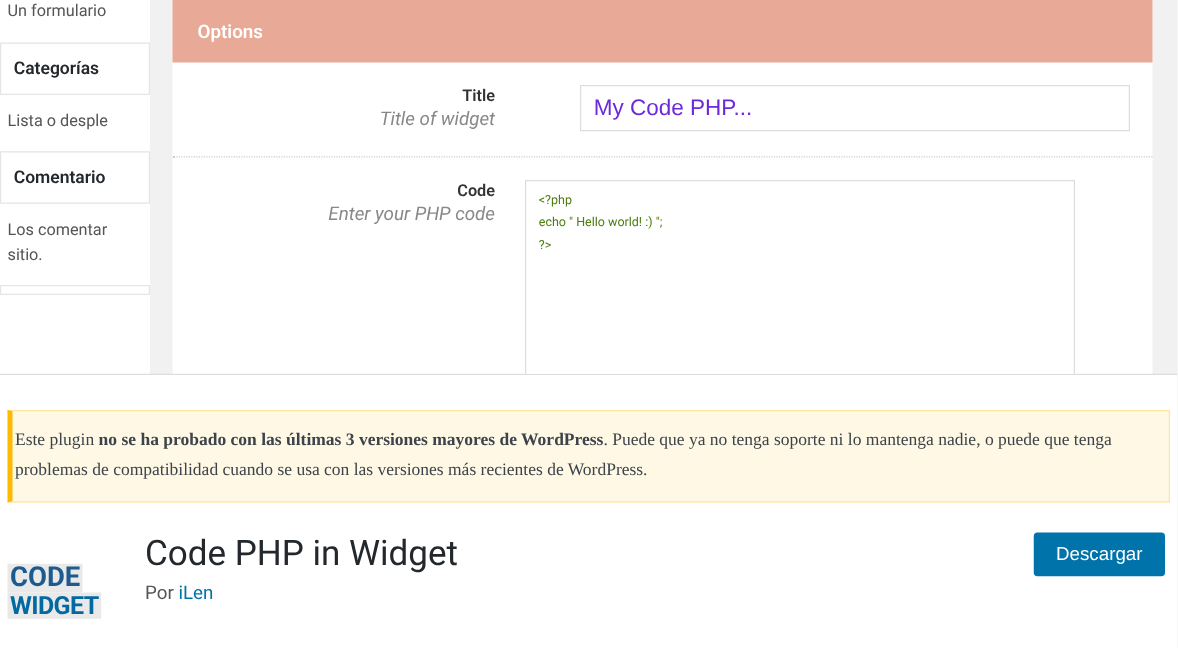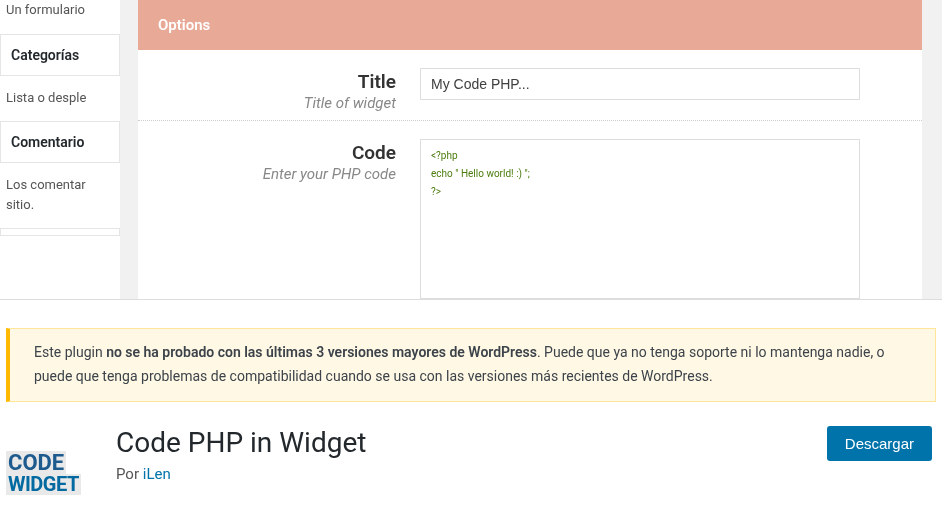--- a/index.html
+++ b/index.html
@@ -12,29 +12,29 @@
     .sidebar-cutoff { width: 120px; background: #fff; border-right: 0; padding-top: 0; }
     .widget-box { background: #fff; border: 1px solid #e5e5e5; margin-bottom: 12px; padding: 0; }
     .widget-title { font-weight: 600; font-size: 14px; padding: 12px 10px; color: #23282d; border-radius: 15px; }
     .widget-desc { color: #555; font-size: 13px; padding: 0 6px 14px 6px; line-height: 1.5; white-space: nowrap; overflow: hidden; }
     
     .main-panel { flex: 1; background: #fff; margin: 0 20px 0 18px; position: relative; }
     .options-header { background: #e8a997; color: #fff; font-weight: 600; padding: 16px 20px; font-size: 15px; }
     .form-row { display: flex; padding: 18px 22px 6px; align-items: flex-start; border-bottom: 1px dotted #ccc; }
     .form-row:last-child { border-bottom: none; }
     .form-label-col { width: 260px; text-align: right; padding-right: 24px; padding-top: 2px; }
-    .form-label-main { font-weight: 600; font-size: 19px; color: #333; }
+    .form-label-main { font-weight: 600; font-size: 13px; color: #333; }
     .form-label-sub { font-style: italic; color: #888; font-size: 15px; margin-top: 1px; }
     .form-input-col { flex: 1; padding-bottom: 14px; }
-    .text-input { width: 100%; max-width: 440px; padding: 7px 10px; border: 1px solid #ddd; font-size: 14px; color: #404040; background: #fff; }
+    .text-input { width: 100%; max-width: 440px; padding: 7px 10px; border: 1px solid #ddd; font-size: 18px; color: #6d28d9; background: #fff; margin-left: 44px; }
     .code-textarea { width: 100%; max-width: 440px; height: 160px; padding: 7px 10px; border: 1px solid #ddd; font-size: 10px; color: #4d7c0f; font-family: inherit; resize: none; line-height: 1.8; background: #fff; }
     
     
     .plugin-page { padding: 0 0 20px; }
-    .notice-warning { background: #fff8e5; border: 1px solid #ffe699; border-left: 4px solid #ffb900; margin: 28px 6px 0 6px; padding: 12px 24px; font-size: 14px; color: #3c434a; line-height: 1.7; }
+    .notice-warning { background: #fff8e5; border: 1px solid #ffe699; border-left: 4px solid #ffb900; margin: 28px 6px 0 6px; padding: 12px 2px; font-size: 14px; color: #3c434a; line-height: 1.7; font-family: Liberation Serif, serif; }
     .notice-warning b { font-weight: 600; }
     
     .plugin-header { display: flex; align-items: flex-start; padding: 24px 10px 0 6px; gap: 16px; }
     .plugin-icon { width: 94px; height: 94px; display: flex; flex-direction: column; justify-content: center; font-weight: 700; line-height: 1.05; }
     .plugin-icon-row1 { color: #1d5b8f; font-size: 22px; background: #e9e9e9; padding: 0 2px; width: fit-content; }
     .plugin-icon-row2 { display: flex; align-items: flex-end; gap: 4px; }
     .plugin-icon-php { color: #3b9b5a; font-style: italic; font-size: 22px; background: #e9e9e9; padding: 0 2px; }
     .plugin-icon-in { color: #333; font-size: 11px; font-weight: 600; background: #e9e9e9; padding: 0 3px; }
     .plugin-icon-row3 { color: #0369a1; font-size: 20px; background: #e9e9e9; padding: 0 2px; width: fit-content; letter-spacing: -0.5px; }
     

